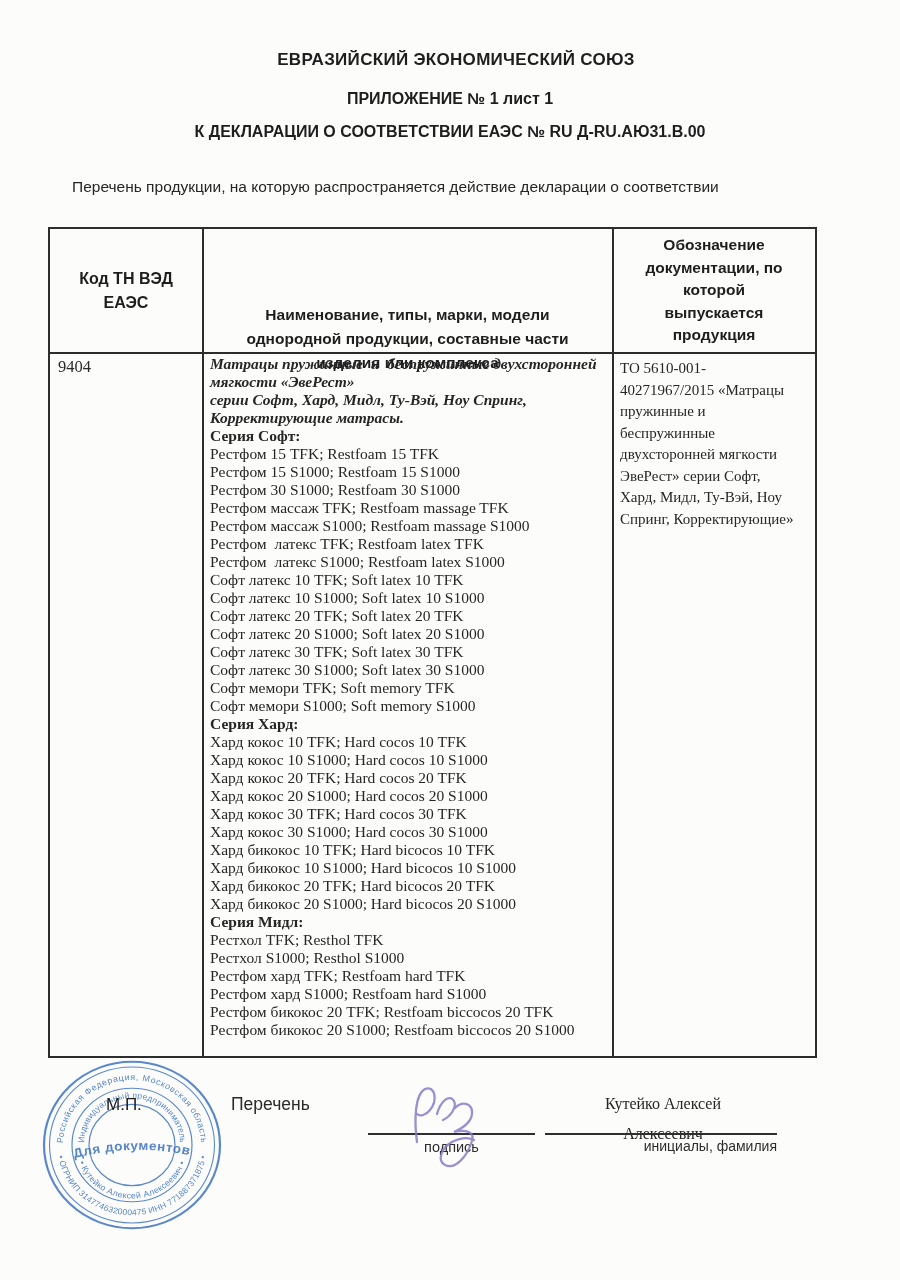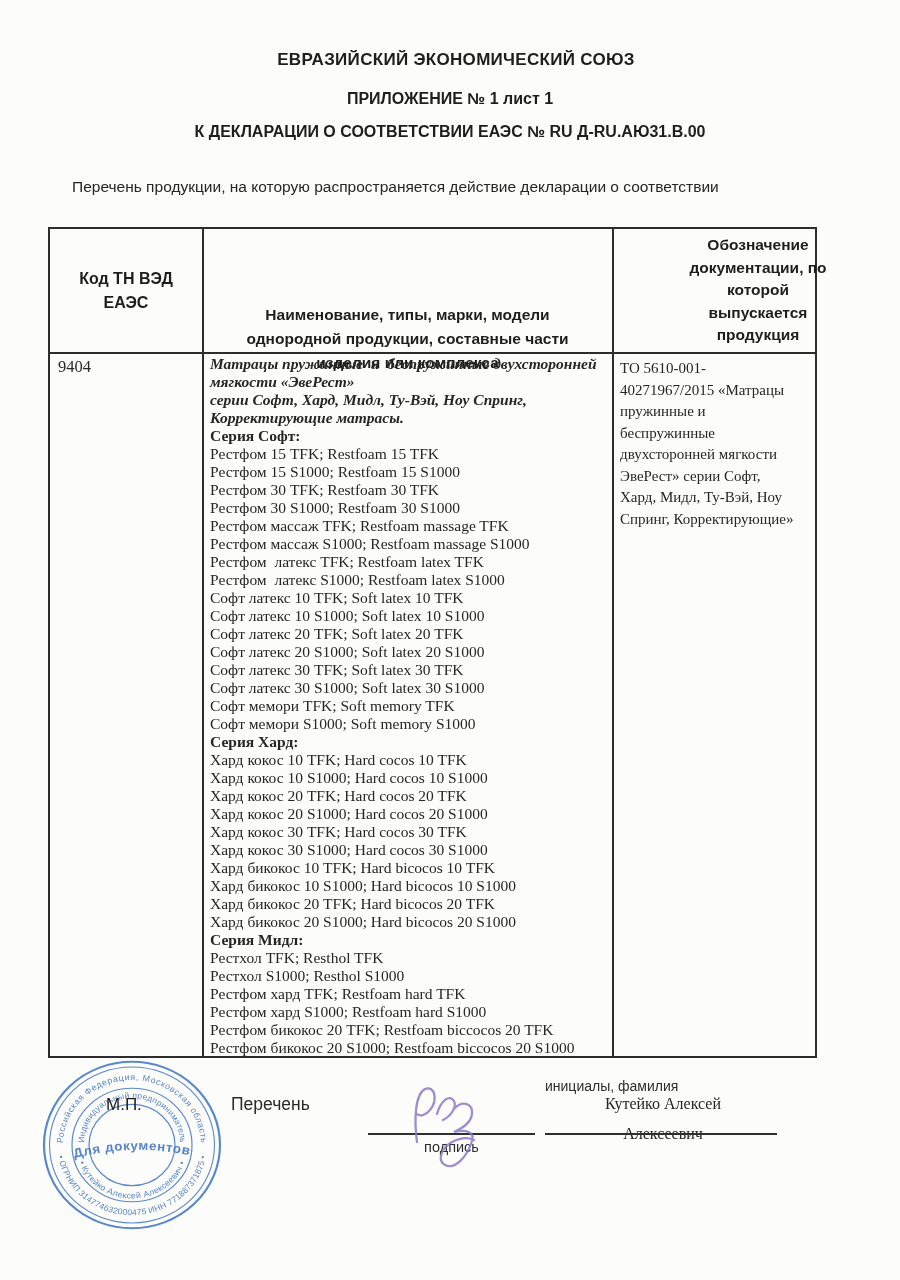--- a/index.html
+++ b/index.html
@@ -15,40 +15,40 @@
 
   
   .tbl{left:48px;top:227px;width:765px;height:827px;border:2px solid #2d2d2d;}
   .vdiv{position:absolute;top:0;bottom:0;width:1.5px;background:#2d2d2d;}
   .vdiv.v1{left:152px;} .vdiv.v2{left:562px;}
   .hrow{position:absolute;left:0;right:0;top:0;height:123px;border-bottom:2px solid #2d2d2d;}
   .hcell{position:absolute;top:0;height:123px;display:flex;align-items:center;justify-content:center;
          text-align:center;font-weight:bold;font-size:15.5px;color:#1e1e1e;white-space:pre-line;}
   .hc1{left:0;width:152px;line-height:24px;font-size:16px;}
   .hc2{left:153px;width:409px;line-height:24px;margin-top:48px;}
-  .hc3{left:563px;width:202px;line-height:22.5px;padding-left:44px;}
+  .hc3{left:563px;width:202px;line-height:22.5px;}
 
   .code-cell{position:absolute;left:8px;top:128px;font-family:"Liberation Serif",serif;font-size:16.5px;color:#2a2a2a;}
   .plines{position:absolute;left:160px;top:126px;width:400px;}
   .pline{font-family:"Liberation Serif",serif;font-size:15.5px;line-height:18px;color:#262626;white-space:pre;}
   .pline.bi{font-weight:bold;font-style:italic;}
   .pline.b{font-weight:bold;}
   .doccol{position:absolute;left:570px;top:129px;width:192px;font-family:"Liberation Serif",serif;
           font-size:15px;line-height:21.5px;color:#262626;white-space:pre-line;}
 
   
   .mp-label{left:106px;top:1095px;font-size:17px;color:#1c1c1c;z-index:3;}
   .applicant{left:231px;top:1094px;font-size:17.5px;color:#2a2a2a;}
   .sig-line{height:1.6px;background:#2f2f2f;top:1133px;}
   .sig-line.l1{left:368px;width:167px;}
   .sig-line.l2{left:545px;width:232px;}
   .sig-caption{left:368px;top:1139px;width:167px;text-align:center;font-size:14.5px;color:#2d2d2d;}
   .name-block{left:549px;top:1089px;width:228px;text-align:center;font-family:"Liberation Serif",serif;
               font-size:16px;line-height:30px;color:#262626;white-space:pre-line;}
-  .name-caption{left:545px;top:1078px;width:232px;text-align:left;font-size:14px;color:#2d2d2d;}
+  .name-caption{left:545px;top:1138px;width:232px;text-align:right;font-size:14px;color:#2d2d2d;}
 
   .stamp-svg{left:40px;top:1058px;z-index:1;}
   .sig-svg{left:395px;top:1078px;z-index:2;}
 </style>
 </head>
 <body>
 
 <div class="page">
 
   <div class="abs t1">ЕВРАЗИЙСКИЙ ЭКОНОМИЧЕСКИЙ СОЮЗ</div>
@@ -74,21 +74,20 @@
 
     <div class="code-cell">9404</div>
     <div class="plines">
         <div class="pline bi">Матрацы пружинные  и  беспружинные двухсторонней</div>
         <div class="pline bi">мягкости «ЭвеРест»</div>
         <div class="pline bi">серии Софт, Хард, Мидл, Ту-Вэй, Ноу Спринг,</div>
         <div class="pline bi">Корректирующие матрасы.</div>
         <div class="pline b">Серия Софт:</div>
         <div class="pline ">Рестфом 15 TFK; Restfoam 15 TFK</div>
         <div class="pline ">Рестфом 15 S1000; Restfoam 15 S1000</div>
-        <div class="pline ">Рестфом 30 TFK; Restfoam 30 TFK</div>
         <div class="pline ">Рестфом 30 S1000; Restfoam 30 S1000</div>
         <div class="pline ">Рестфом массаж TFK; Restfoam massage TFK</div>
         <div class="pline ">Рестфом массаж S1000; Restfoam massage S1000</div>
         <div class="pline ">Рестфом  латекс TFK; Restfoam latex TFK</div>
         <div class="pline ">Рестфом  латекс S1000; Restfoam latex S1000</div>
         <div class="pline ">Софт латекс 10 TFK; Soft latex 10 TFK</div>
         <div class="pline ">Софт латекс 10 S1000; Soft latex 10 S1000</div>
         <div class="pline ">Софт латекс 20 TFK; Soft latex 20 TFK</div>
         <div class="pline ">Софт латекс 20 S1000; Soft latex 20 S1000</div>
         <div class="pline ">Софт латекс 30 TFK; Soft latex 30 TFK</div>

